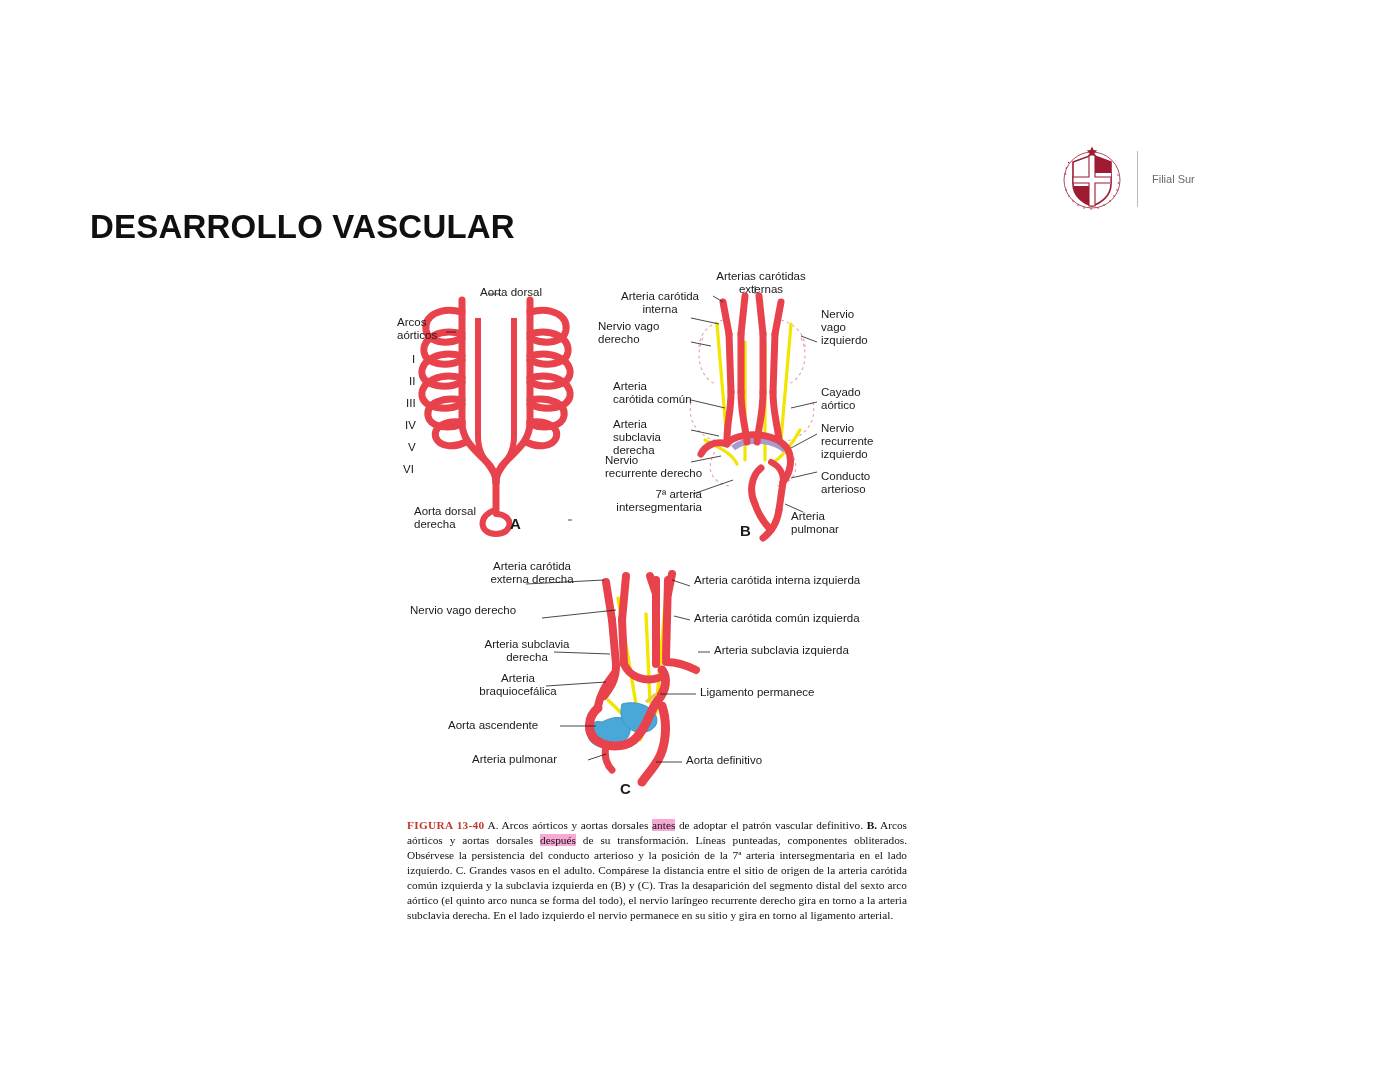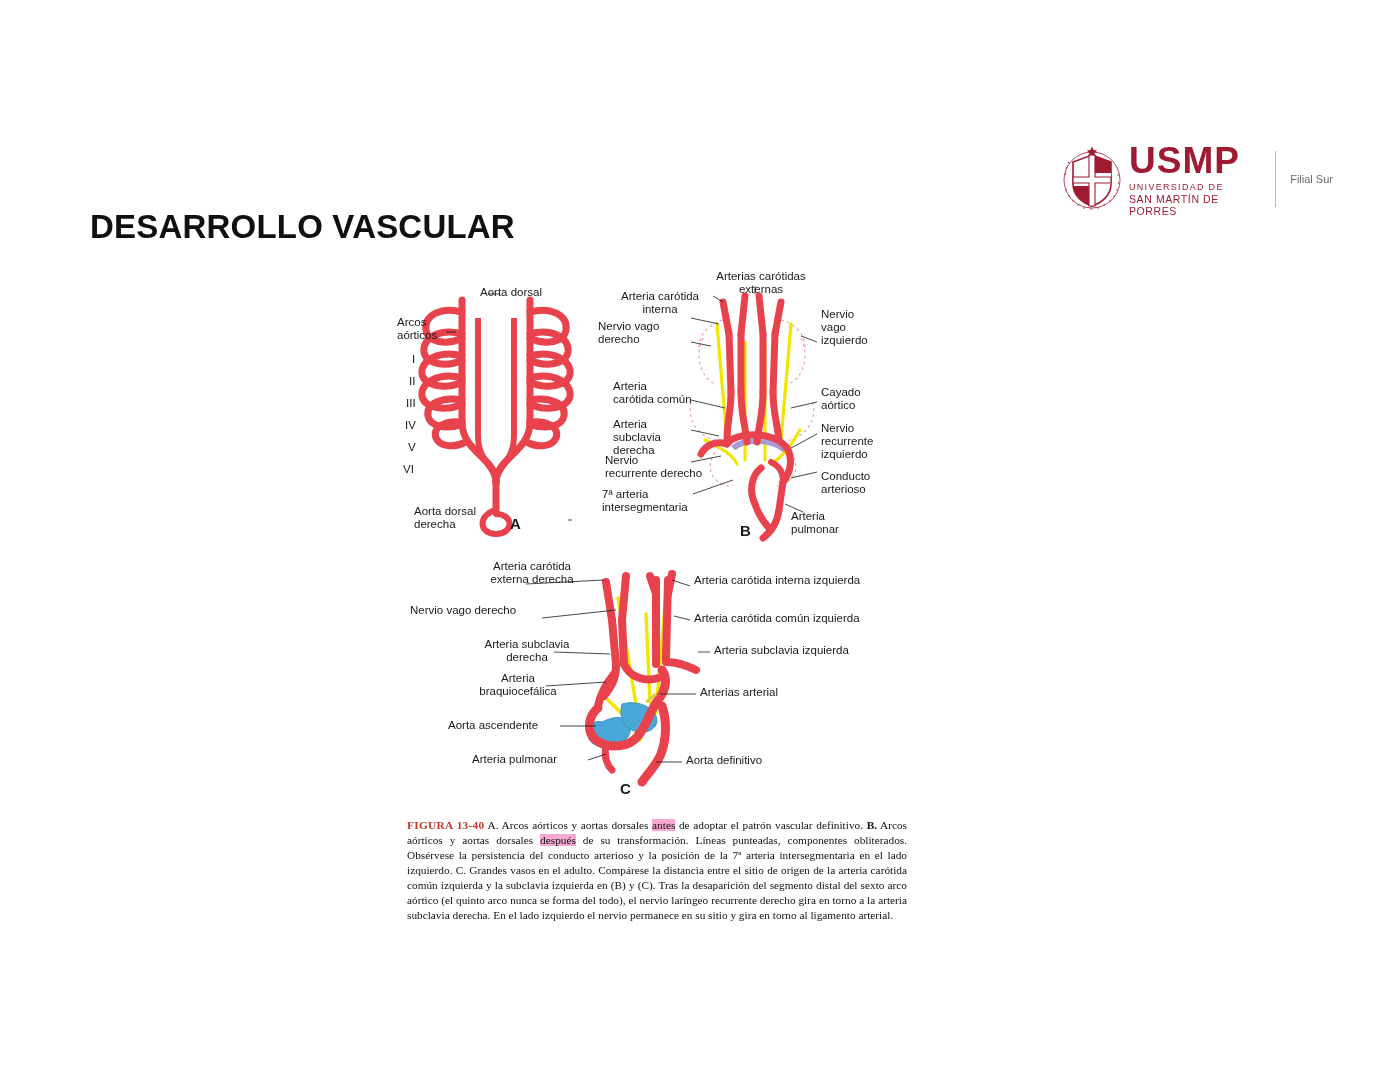--- a/index.html
+++ b/index.html
@@ -182,25 +182,20 @@
           <circle cx="35" cy="62" r="0.7"></circle>
         <circle cx="41" cy="59" r="0.7"></circle>
           <circle cx="47" cy="55" r="0.7"></circle>
         <circle cx="51" cy="50" r="0.7"></circle>
           <circle cx="54" cy="44" r="0.7"></circle>
         <circle cx="55.4" cy="37" r="0.7"></circle>
           <circle cx="55" cy="29" r="0.7"></circle>
       </g>
     </svg>
   </div>
-  <div id="logo-text">
-    <div id="usmp-word">USMP</div>
-    <div id="usmp-sub1">UNIVERSIDAD DE</div>
-    <div id="usmp-sub2">SAN MARTÍN DE PORRES</div>
-  </div>
   <div id="logo-divider"></div>
   <div id="filial-text">Filial Sur</div>
 </div>
 
 <div id="figure-area">
 
   <div class="fig-panel" style="left:0px; top:0px; width:220px; height:268px;">
     <svg width="220" height="268" viewBox="0 0 220 268">
       <g fill="none" stroke="#e8424c" stroke-width="7" stroke-linecap="round">
 
@@ -340,21 +335,21 @@
     <div class="lbl center" style="left:10px; top:18px; width:110px; text-align:center;">Arteria carótida
 interna</div>
     <div class="lbl left" style="left:3px; top:48px; width:92px; text-align:left;">Nervio vago
 derecho</div>
     <div class="lbl left" style="left:18px; top:108px; width:80px; text-align:left;">Arteria
 carótida común</div>
     <div class="lbl left" style="left:18px; top:146px; width:92px; text-align:left;">Arteria
 subclavia derecha</div>
     <div class="lbl left" style="left:10px; top:182px; width:110px; text-align:left;">Nervio
 recurrente derecho</div>
-    <div class="lbl left" style="left:7px; top:216px; width:100px; text-align:left;">7ª arteria
+    <div class="lbl left" style="left:7px; top:216px; width:100px; text-align:right;">7ª arteria
 intersegmentaria</div>
     <div class="lbl left" style="left:226px; top:36px; width:70px; text-align:left;">Nervio
 vago
 izquierdo</div>
     <div class="lbl left" style="left:226px; top:114px; width:70px; text-align:left;">Cayado
 aórtico</div>
     <div class="lbl left" style="left:226px; top:150px; width:80px; text-align:left;">Nervio
 recurrente
 izquierdo</div>
     <div class="lbl left" style="left:226px; top:198px; width:80px; text-align:left;">Conducto
@@ -437,21 +432,21 @@
     <div class="lbl left" style="left:62px; top:84px; width:110px; text-align:center;">Arteria subclavia
 derecha</div>
     <div class="lbl left" style="left:58px; top:118px; width:100px; text-align:center;">Arteria
 braquiocefálica</div>
     <div class="lbl left" style="left:38px; top:165px; width:110px; text-align:left;">Aorta ascendente</div>
     <div class="lbl left" style="left:62px; top:199px; width:116px; text-align:left;">Arteria pulmonar</div>
 
     <div class="lbl left" style="left:284px; top:20px; width:210px; text-align:left;">Arteria carótida interna izquierda</div>
     <div class="lbl left" style="left:284px; top:58px; width:210px; text-align:left;">Arteria carótida común izquierda</div>
     <div class="lbl left" style="left:304px; top:90px; width:200px; text-align:left;">Arteria subclavia izquierda</div>
-    <div class="lbl left" style="left:290px; top:132px; width:180px; text-align:left;">Arterias arterial</div>
+    <div class="lbl left" style="left:290px; top:132px; width:180px; text-align:left;">Ligamento permanece</div>
     <div class="lbl left" style="left:276px; top:200px; width:180px; text-align:left;">Aorta definitivo</div>
 
     <div class="panel-letter" style="left:210px; top:226px;">C</div>
   </div>
 </div>
 
 <div id="caption">
   <span class="fignum">FIGURA 13-40</span><span> A. Arcos aórticos y aortas dorsales </span><span class="hl">antes</span><span> de adoptar el patrón vascular definitivo. </span><b>B.</b><span> Arcos aórticos y aortas dorsales </span><span class="hl">después</span><span> de su transformación. Líneas punteadas, componentes obliterados. Obsérvese la persistencia del conducto arterioso y la posición de la 7ª arteria intersegmentaria en el lado izquierdo. C. Grandes vasos en el adulto. Compárese la distancia entre el sitio de origen de la arteria carótida común izquierda y la subclavia izquierda en (B) y (C). Tras la desaparición del segmento distal del sexto arco aórtico (el quinto arco nunca se forma del todo), el nervio laríngeo recurrente derecho gira en torno a la arteria subclavia derecha. En el lado izquierdo el nervio permanece en su sitio y gira en torno al ligamento arterial.</span>
 </div>
 

